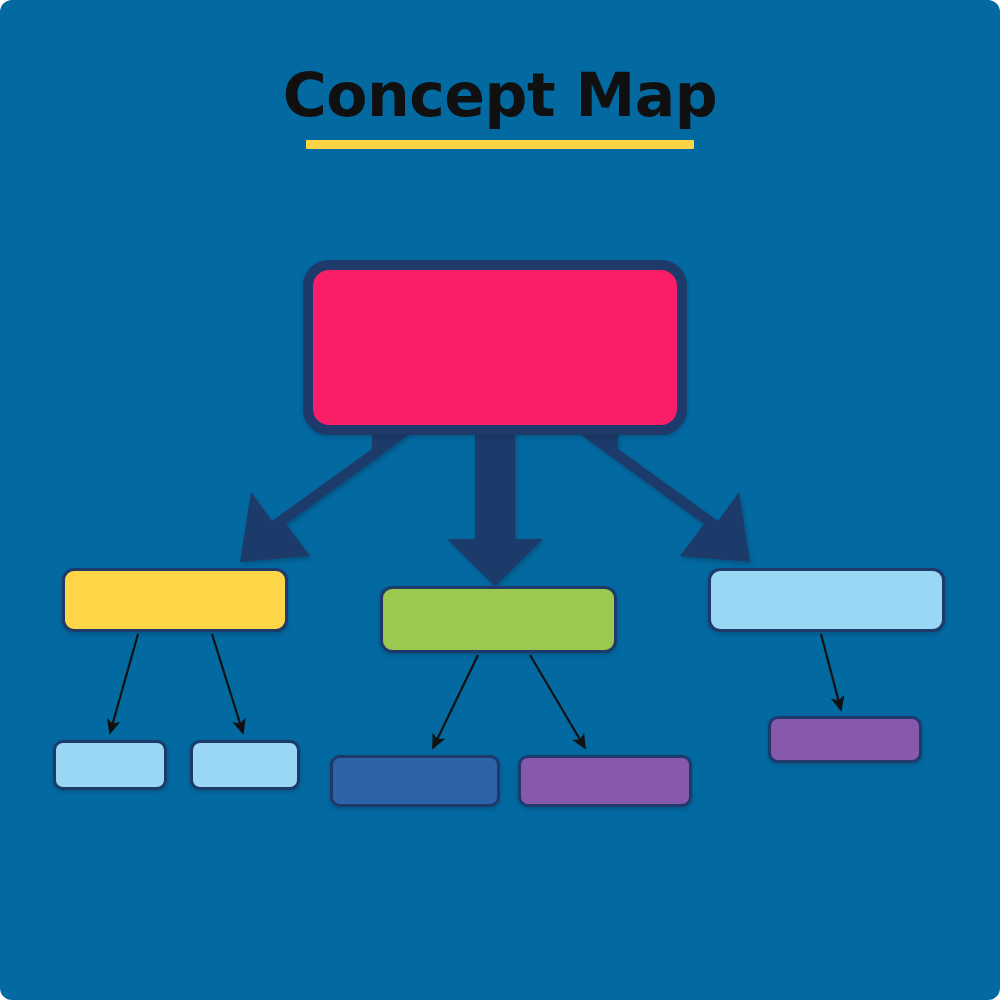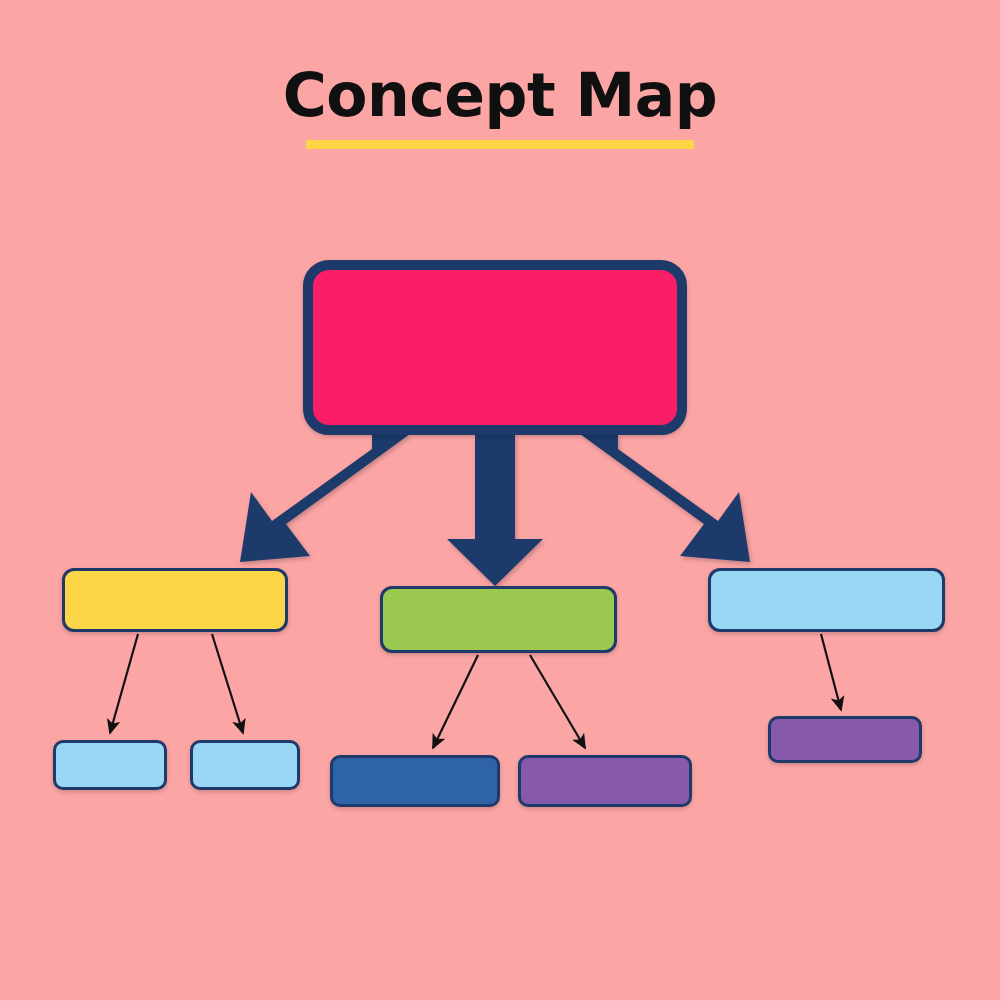--- a/index.html
+++ b/index.html
@@ -81,21 +81,21 @@
     width: 100%;
     height: 100%;
     text-align: center;
     font-size: 16px;
     color: #ffffff;
   }
 </style>
 </head>
 <body>
 
-<div id="canvas" style="background: #fca5a5;">
+<div id="canvas" style="background: #0369a1; border-radius: 12px;">
 
   <div class="title-block">
     <span class="title-text" style="color: rgb(16, 16, 16);">Concept Map</span>
     <span class="title-rule" style="background: rgb(252, 212, 69);"></span>
   </div>
 
   <svg id="connectors" viewBox="0 0 1000 1000">
     <defs>
       <filter id="softshadow" x="-30%" y="-30%" width="170%" height="170%">
         <feDropShadow dx="1.5" dy="2.5" stdDeviation="2" flood-color="#000000" flood-opacity="0.22"></feDropShadow>

